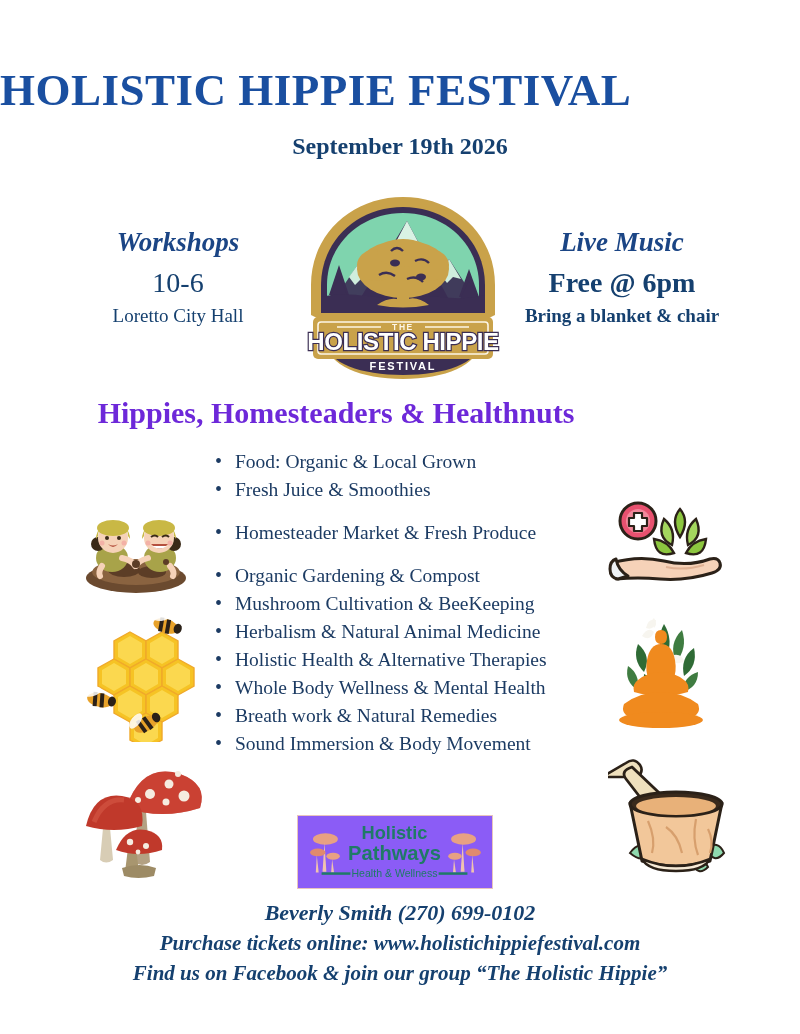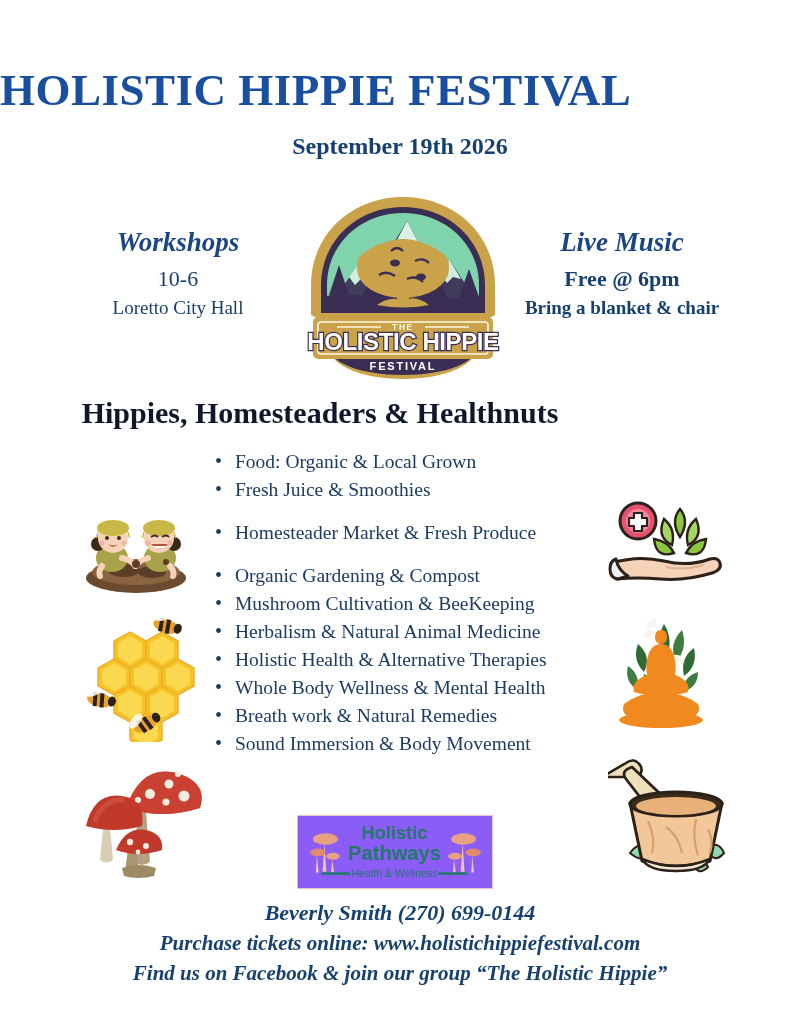--- a/index.html
+++ b/index.html
@@ -51,21 +51,21 @@
   .col.right { left: 482px; top: 228px; }
   .col .head {
     font-size: 27px;
     font-weight: bold;
     font-style: italic;
     color: #1b4585;
     line-height: 1.1;
     margin-bottom: 7px;
   }
   .col .line1 {
-    font-size: 22px;
+    font-size: 28px;
     line-height: 1.25;
     margin-bottom: 4px;
     color: #15406f;
   }
   .col.right .line1 { font-weight: bold; }
   .col .line2 {
     font-size: 19px;
     line-height: 1.25;
     color: #15406f;
   }
@@ -77,26 +77,26 @@
     left: 303px;
     top: 193px;
     width: 200px;
     height: 192px;
   }
 
   
   .section-heading {
     position: absolute;
     top: 398px;
-    left: 0;
+    left: 16px;
     width: 640px;
     text-align: center;
     font-size: 30px;
     font-weight: bold;
-    color: #0f172a;
+    color: #6d28d9;
     line-height: 1;
   }
 
   
   .bullets {
     position: absolute;
     left: 213px;
     top: 448px;
     width: 420px;
     color: #1c3b63;
@@ -454,18 +454,18 @@
       </g>
       <text x="98" y="24" text-anchor="middle" fill="#1f7a66" font-family="'Liberation Sans', sans-serif" font-size="19" font-weight="bold">Holistic</text>
       <text x="98" y="46" text-anchor="middle" fill="#1f7a66" font-family="'Liberation Sans', sans-serif" font-size="21" font-weight="bold">Pathways</text>
       <line x1="22" y1="60" x2="52" y2="60" stroke="#1f7a66" stroke-width="2.6"></line>
       <line x1="144" y1="60" x2="174" y2="60" stroke="#1f7a66" stroke-width="2.6"></line>
       <text x="98" y="64" text-anchor="middle" fill="#1f7a66" font-family="'Liberation Sans', sans-serif" font-size="11">Health &amp; Wellness</text>
     </svg>
   </div>
 
   <div class="footer">
-    <div class="f1">Beverly Smith (270) 699-0144</div>
+    <div class="f1">Beverly Smith (270) 699-0102</div>
     <div class="f2">Purchase tickets online: www.holistichippiefestival.com</div>
     <div class="f3">Find us on Facebook &amp; join our group “The Holistic Hippie”</div>
   </div>
 
 </div>
 
 </body></html>

